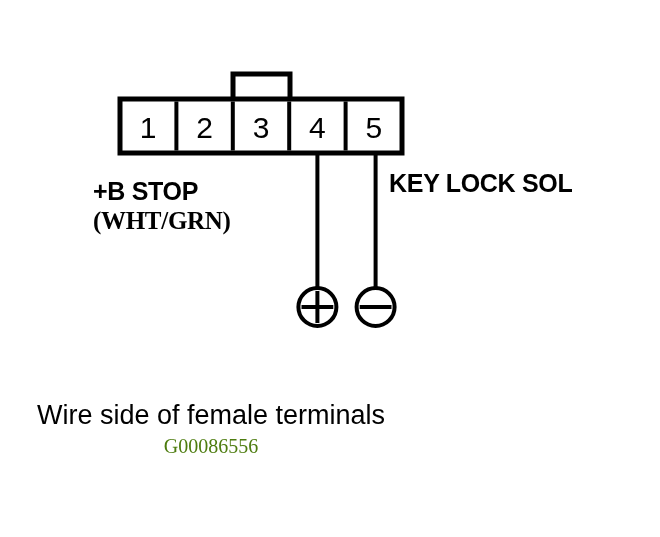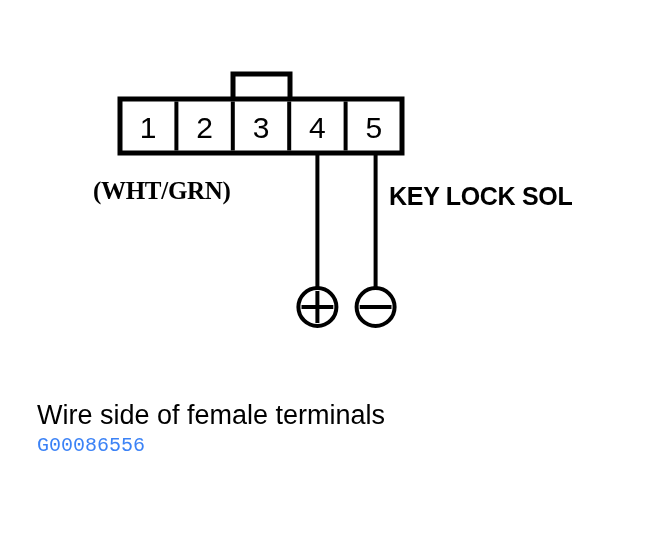--- a/index.html
+++ b/index.html
@@ -39,49 +39,50 @@
     letter-spacing: -0.3px;
     white-space: nowrap;
     color: #000000;
   }
   #label-plus-b-stop {
     left: 93px;
     top: 176px;
   }
   #label-key-lock-sol {
     left: 389px;
-    top: 181px;
+    top: 168px;
     text-align: right;
   }
   .wire-label .sig-name {
     display: block;
   }
   .wire-label .wire-color {
     display: block;
     font-family: Liberation Serif, serif;
   }
   #caption-block {
     position: absolute;
     left: 37px;
     top: 399px;
+    text-align: center;
   }
   #caption-main {
     font-family: "Liberation Sans", sans-serif;
     font-size: 27px;
     line-height: 32px;
     white-space: nowrap;
     color: #000000;
   }
   #caption-id {
-    font-family: Liberation Mono, monospace;
+    font-family: Liberation Serif, serif;
     font-size: 20px;
     line-height: 24px;
     margin-top: 3px;
     white-space: nowrap;
-    color: #3b82f6;
+    color: #4d7c0f;
   }
   .pin-number-text {
     font-family: "Liberation Sans", sans-serif;
     font-size: 30px;
     fill: #000000;
   }
 </style>
 </head>
 <body>
 
@@ -111,20 +112,21 @@
     <circle cx="317.4" cy="307" r="19" fill="#ffffff" stroke="#000000" stroke-width="4"></circle>
     <line x1="301.5" y1="307" x2="333.3" y2="307" stroke="#000000" stroke-width="4"></line>
     <line x1="317.4" y1="291" x2="317.4" y2="323" stroke="#000000" stroke-width="4"></line>
 
     <circle cx="375.6" cy="307" r="19" fill="#ffffff" stroke="#000000" stroke-width="4"></circle>
     <line x1="359.7" y1="307" x2="391.5" y2="307" stroke="#000000" stroke-width="4"></line>
 
   </svg>
 
   <div class="wire-label" id="label-plus-b-stop">
+    <span class="sig-name">+B STOP</span>
     <span class="wire-color">(WHT/GRN)</span>
   </div>
 
   <div class="wire-label" id="label-key-lock-sol">
     <span class="sig-name">KEY LOCK SOL</span>
   </div>
 
   <div id="caption-block">
     <div id="caption-main">Wire side of female terminals</div>
     <div id="caption-id">G00086556</div>

